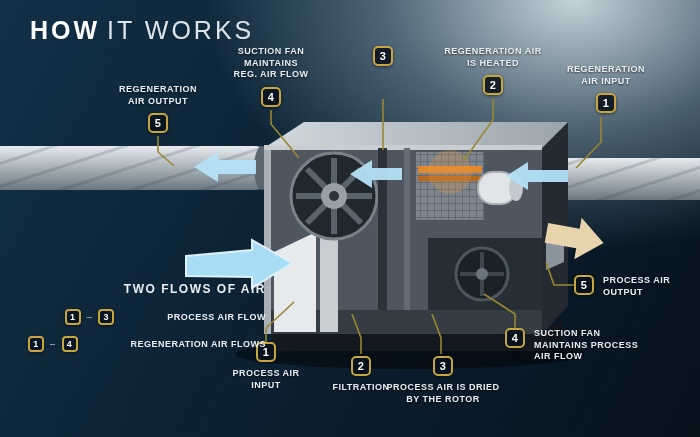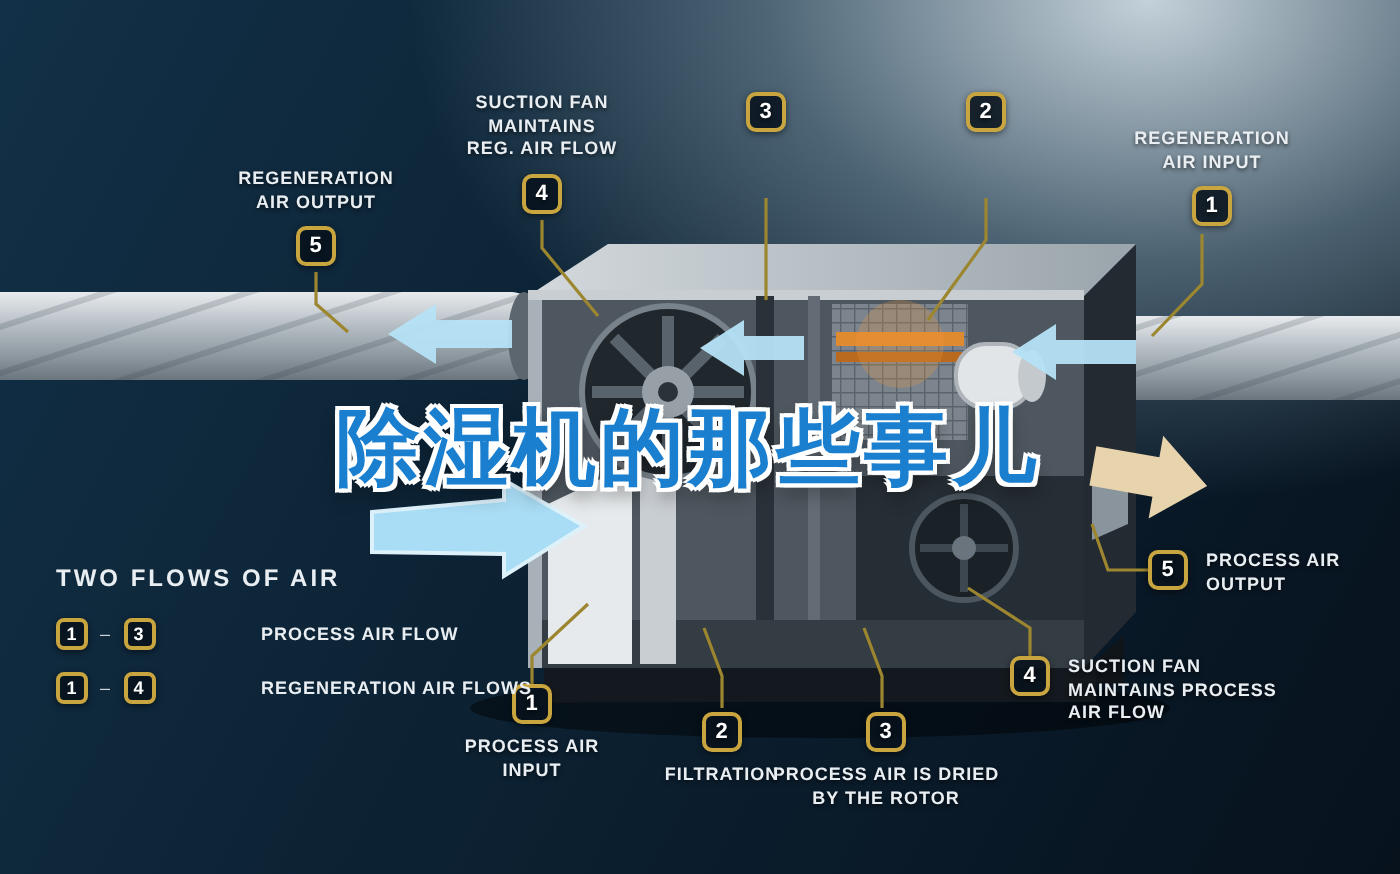--- a/index.html
+++ b/index.html
@@ -33,21 +33,21 @@
   .callout.row{ flex-direction:row; align-items:flex-start; gap:9px; text-align:left; }
   .co-label{ white-space:pre-line; }
   .badge{
     width:20px; height:20px; border:2px solid #c9a53f; border-radius:5px;
     background:rgba(8,18,28,.88); color:#fff; font-size:11px; font-weight:700;
     display:flex; align-items:center; justify-content:center; flex:0 0 auto;
     box-shadow:0 1px 3px rgba(0,0,0,.5);
   }
   .badge.sm{ width:16px; height:16px; font-size:9px; border-radius:4px; }
 
-  .legend{ position:absolute; left:28px; top:282px; display:flex; flex-direction:column; gap:11px; color:#e9eef2; }
+  .legend{ position:absolute; left:28px; top:282px; display:flex; flex-direction:column; gap:11px; color:#e9eef2;align-items:flex-end; }
   .legend-title{ font-size:12px; font-weight:700; letter-spacing:1.5px; margin-bottom:2px; }
   .legend-row{ display:flex; align-items:center; gap:6px; font-size:9px; font-weight:700; letter-spacing:.5px; }
   .legend-label{ margin-left:8px;padding-left:39px; }
   .dash{ color:#cfd6db; font-weight:400; }
 </style>
 </head>
 <body>
 
 <div class="stage">
 
@@ -145,41 +145,45 @@
       <polyline points="493,99 493,120 464,160"></polyline>
       <polyline points="601,117 601,142 576,168"></polyline>
       <polyline points="266,342 266,328 294,302"></polyline>
       <polyline points="361,354 361,338 352,314"></polyline>
       <polyline points="441,354 441,338 432,314"></polyline>
       <polyline points="515,328 515,314 484,294"></polyline>
       <polyline points="576,285 554,285 546,262"></polyline>
     </g>
   </svg>
 
-
-  <div class="watermark">除湿机的那些事儿</div>
+  <div class="title">
+    <span class="t-bold">HOW</span><span class="t-light">IT WORKS</span>
+  </div>
+
 
   <div class="callout col" style="left:98px;top:84px;width:120px">
     <div class="co-label">REGENERATION
 AIR OUTPUT</div>
     <div class="badge">5</div>
   </div>
 
   <div class="callout col" style="left:213px;top:46px;width:116px">
     <div class="co-label">SUCTION FAN
 MAINTAINS
 REG. AIR FLOW</div>
     <div class="badge">4</div>
   </div>
 
   <div class="callout col" style="left:325px;top:46px;width:116px">
     <div class="badge">3</div>
   </div>
 
   <div class="callout col" style="left:431px;top:46px;width:124px">
+    <div class="co-label">REGENERATION AIR
+IS HEATED</div>
     <div class="badge">2</div>
   </div>
 
   <div class="callout col" style="left:543px;top:64px;width:126px">
     <div class="co-label">REGENERATION
 AIR INPUT</div>
     <div class="badge">1</div>
   </div>
 
   <div class="callout row" style="left:574px;top:275px;width:112px">

